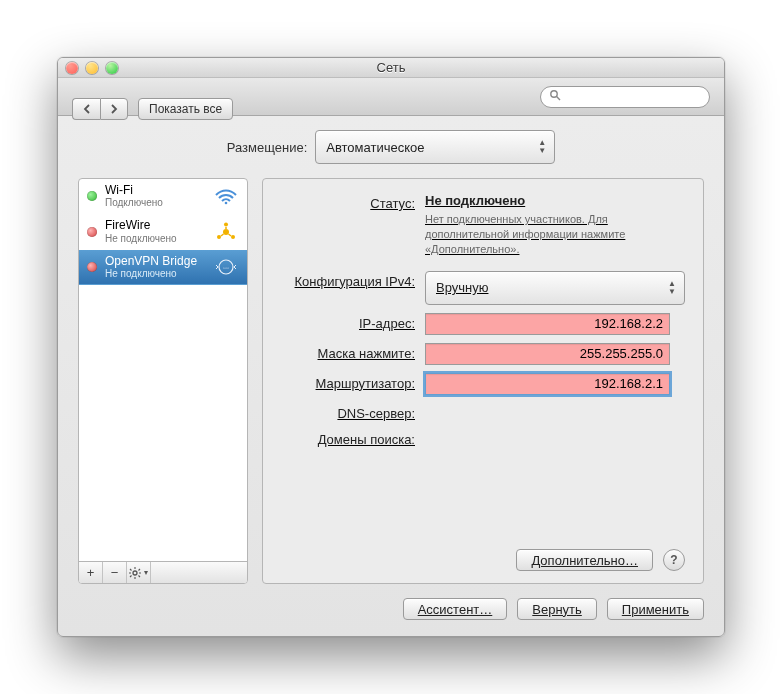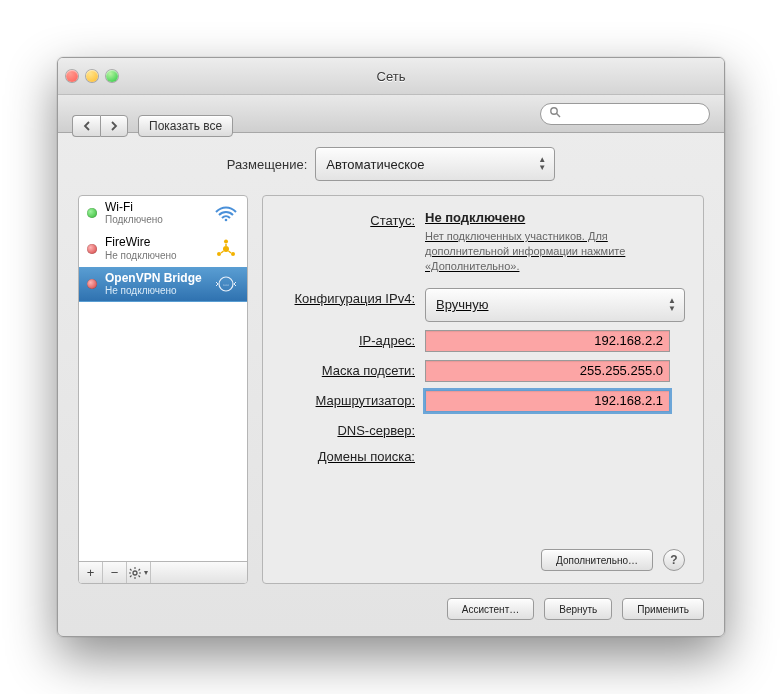--- a/index.html
+++ b/index.html
@@ -18,21 +18,21 @@
     height: 580px;
     background: linear-gradient(#ededed,#e3e3e3);
     border: 1px solid #9b9b9b;
     border-radius: 6px;
     box-shadow: 0 20px 50px rgba(0,0,0,.45), 0 0 0 1px rgba(0,0,0,.05);
     overflow: hidden;
     display: flex;
     flex-direction: column;
   }
   .titlebar {
-    height: 37px;
+    height: 20px;
     background: linear-gradient(#ededed,#d5d5d5);
     border-bottom: 1px solid #bdbdbd;
     display: flex;
     align-items: center;
     padding: 0 8px;
     position: relative;
   }
   .traffic { display: flex; gap: 8px; }
   .dot { width: 12px; height: 12px; border-radius: 50%; box-shadow: inset 0 1px 1px rgba(255,255,255,.5), 0 0 0 1px rgba(0,0,0,.25); }
   .dot.red { background: radial-gradient(circle at 35% 30%, #ff9b90, #ff5f57); }
@@ -125,21 +125,21 @@
   .status-dot {
     width:10px; height:10px; border-radius:50%;
     box-shadow: inset 0 0 1px rgba(0,0,0,.5);
     flex-shrink: 0;
   }
   .sd-green { background: radial-gradient(circle at 35% 35%, #9bf29b, #2fb52f); }
   .sd-red { background: radial-gradient(circle at 35% 35%, #ffb3b3, #d23b3b); }
   .sbtext { flex:1; line-height:1.2; }
   .sbtext .t1 { font-size:12px; color:#000; }
   .sbtext .t2 { font-size:10px; color:#777; }
-  .sbitem.selected .sbtext .t1 { color:#fff; font-weight:700; }
+  .sbitem.selected .sbtext .t1 { color:#fff; font-weight:400; }
   .sbitem.selected .sbtext .t2 { color:#d9eaf7; }
   .sbicon { width:26px; height:20px; display:flex; align-items:center; justify-content:center; }
   .sbfooter {
     height:22px; border-top:1px solid #b5b5b5;
     background:linear-gradient(#fafafa,#e3e3e3);
     display:flex;
   }
   .sbfooter .fbtn {
     width:24px; display:flex; align-items:center; justify-content:center;
     border-right:1px solid #c3c3c3; font-size:13px; color:#444;
@@ -184,23 +184,23 @@
     font-weight:700; color:#555; font-size:12px;
   }
 
   .bottombar {
     display:flex; justify-content:flex-end; gap:10px; margin-top:14px;
   }
   .btn {
     height:22px;
     background:linear-gradient(#fdfdfd,#e0e0e0);
     border:1px solid #9a9a9a; border-radius:4px;
-    padding:0 14px; font-size:10px; color:#222;
+    padding:0 14px; font-size:13px; color:#222;
     box-shadow: 0 1px 0 #fff inset;
-    display:inline-flex; align-items:center;
+    display:inline-flex; align-items:center;text-decoration:underline;
   }
 </style>
 </head>
 <body>
 
 <div class="window">
 
   <div class="titlebar">
     <div class="traffic">
       <div class="dot red"></div>
@@ -337,21 +337,21 @@
             </div>
           </div>
         </div>
 
         <div class="fr">
           <div class="lbl">IP-адрес:</div>
           <div class="val"><input class="textin" type="text" value="192.168.2.2" style=""></div>
         </div>
 
         <div class="fr">
-          <div class="lbl">Маска подсети:</div>
+          <div class="lbl">Маска нажмите:</div>
           <div class="val"><input class="textin" type="text" value="255.255.255.0" style=""></div>
         </div>
 
         <div class="fr">
           <div class="lbl">Маршрутизатор:</div>
           <div class="val"><input class="textin focused" type="text" value="192.168.2.1" style=""></div>
         </div>
 
         <div class="fr">
           <div class="lbl">DNS-сервер:</div>

